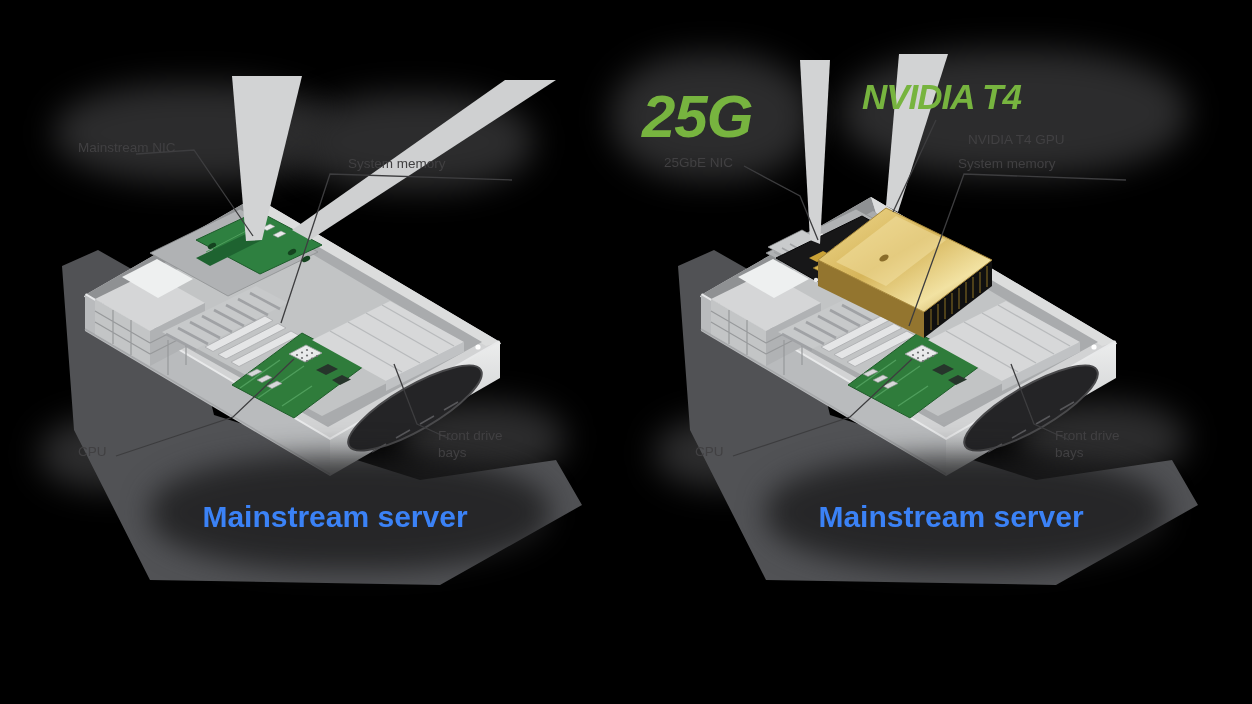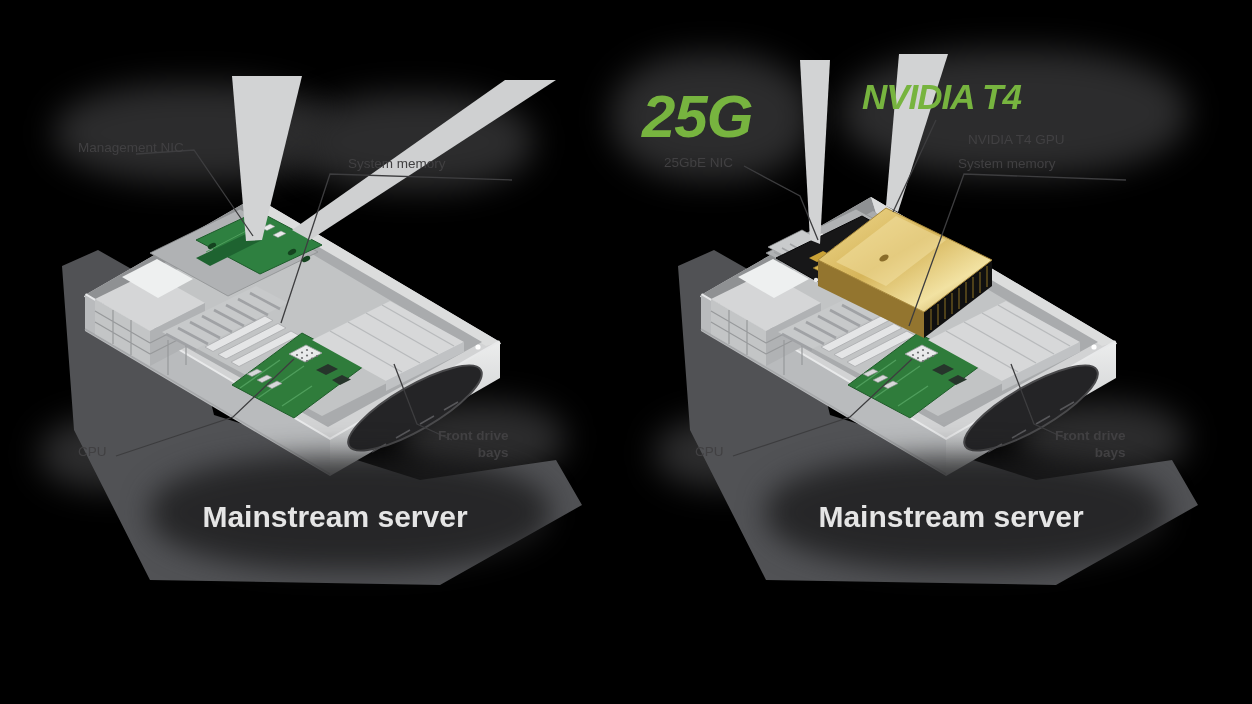--- a/index.html
+++ b/index.html
@@ -2,22 +2,22 @@
 <html><head>
 <meta charset="utf-8">
 <style>
   html,body{margin:0;padding:0;background:#000;}
   #stage{position:relative;width:1252px;height:704px;background:#000;overflow:hidden;
          font-family:"Liberation Sans",sans-serif;}
   .blob{position:absolute;background:#2c2c2d;filter:blur(16px);border-radius:45%;z-index:0;}
   .blob.dk{background:rgba(28,28,29,0.8);filter:blur(14px);z-index:2;}
   #scene{position:absolute;left:0;top:0;z-index:1;}
   .lbl{position:absolute;color:#414042;font-size:13.5px;line-height:1.25;z-index:3;white-space:nowrap;}
-  .lbl2{text-align:right;font-weight:bold;}
-  .title{position:absolute;color:#e5e5e5;font-size:30px;font-weight:bold;z-index:3;
+  .lbl2{text-align:left;}
+  .title{position:absolute;color:#3b82f6;font-size:30px;font-weight:bold;z-index:3;
          text-align:center;white-space:nowrap;}
   .accent{position:absolute;color:#77b43f;font-weight:bold;font-style:italic;z-index:3;
           line-height:0.95;white-space:nowrap;letter-spacing:-1px;}
   .accent.big{font-size:60px;text-align:center;}
   .accent.med{font-size:35px;}
 </style>
 </head>
 <body>
 
 <div id="stage">
@@ -213,21 +213,21 @@
         <path d="M1126,180 L964,174 L909,326"></path>
         <path d="M733,456 L850,417 L912,359"></path>
         <path d="M1069,440 L1034,424 L1011,364"></path>
       </g>
     </g>
   </svg>
 
   <div class="blob dk" style="left:150px;top:455px;width:400px;height:115px;"></div>
   <div class="blob dk" style="left:766px;top:455px;width:400px;height:115px;"></div>
 
-  <div class="lbl" style="left:78px;top:140px;">Management NIC</div>
+  <div class="lbl" style="left:78px;top:140px;">Mainstream NIC</div>
   <div class="lbl" style="left:348px;top:156px;">System memory</div>
   <div class="lbl" style="left:78px;top:444px;">CPU</div>
   <div class="lbl lbl2" style="left:438px;top:428px;">
     <div>Front drive</div>
     <div>bays</div>
   </div>
   <div class="title" style="left:180px;top:500px;width:310px;">Mainstream server</div>
 
   <div class="accent big" style="left:642px;top:88px;">25G</div>
   <div class="lbl" style="left:664px;top:155px;">25GbE NIC</div>

